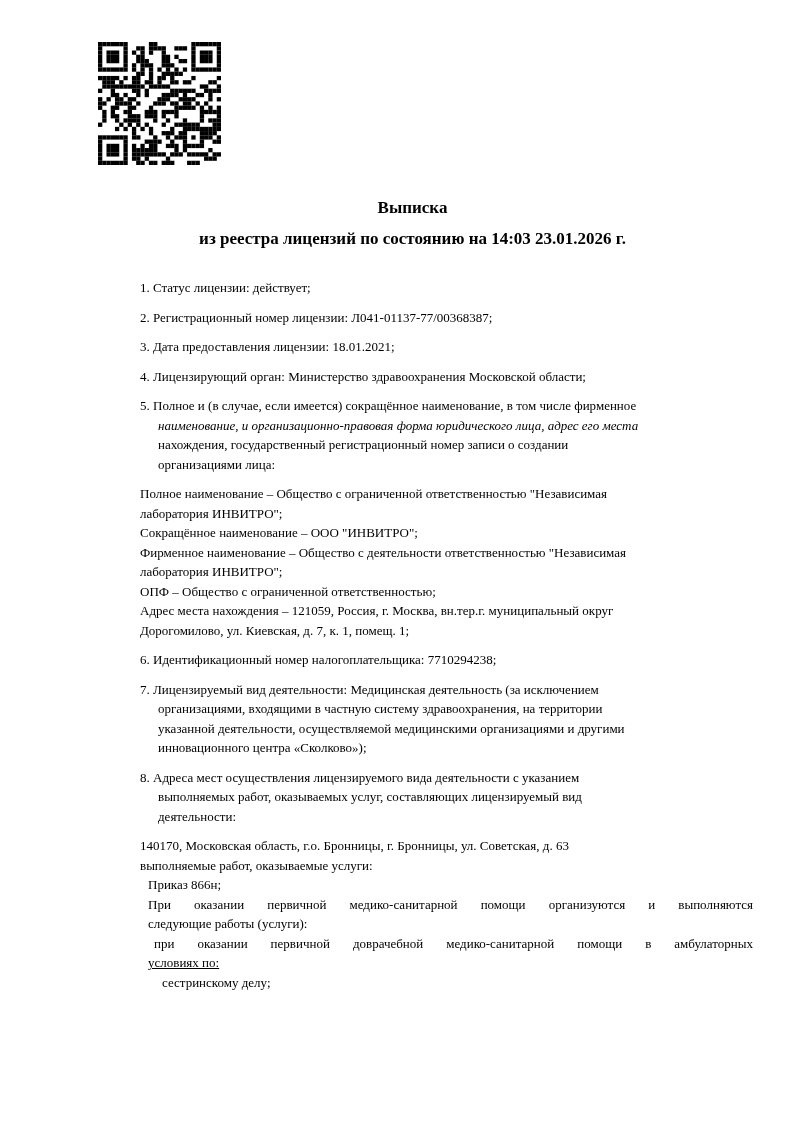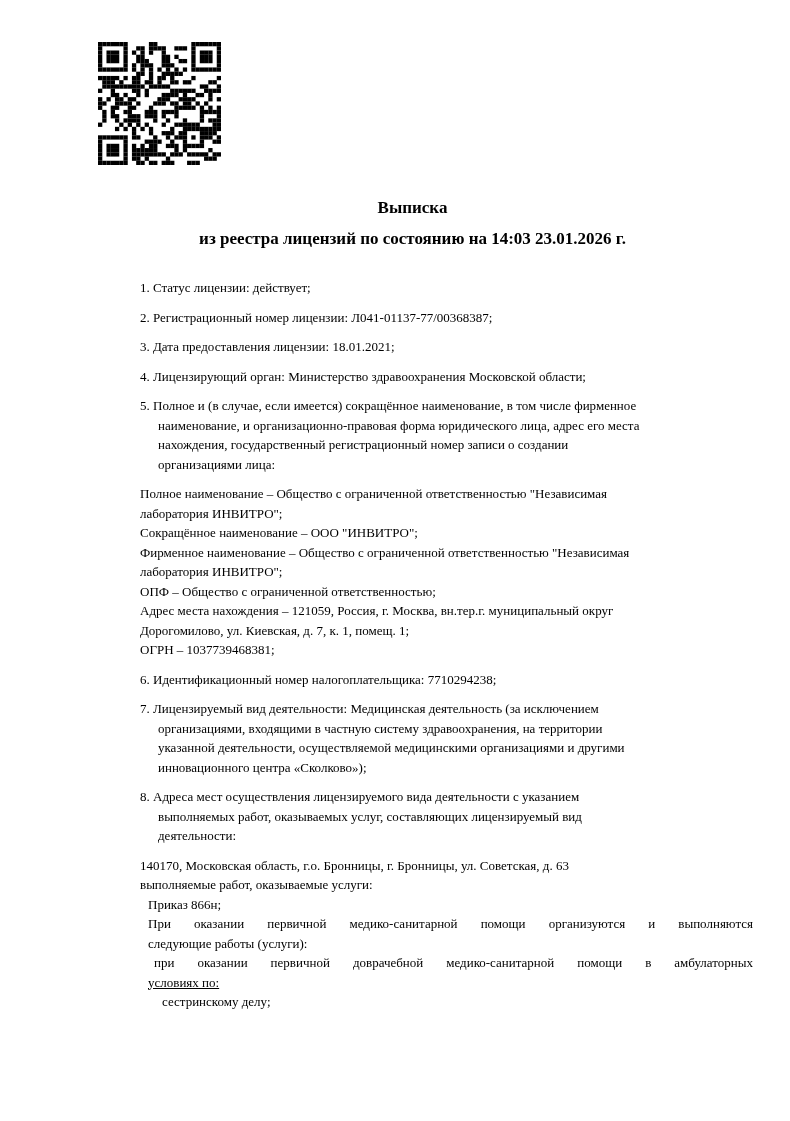--- a/index.html
+++ b/index.html
@@ -495,34 +495,33 @@
         <div class="line">2. Регистрационный номер лицензии: Л041-01137-77/00368387;</div>
       </div>
       <div class="para">
         <div class="line">3. Дата предоставления лицензии: 18.01.2021;</div>
       </div>
       <div class="para">
         <div class="line">4. Лицензирующий орган: Министерство здравоохранения Московской области;</div>
       </div>
       <div class="para">
         <div class="line">5. Полное и (в случае, если имеется) сокращённое наименование, в том числе фирменное</div>
-        <div class="line" style="padding-left: 18px;">наименование, и организационно-правовая форма юридического лица, адрес его места</div>
+        <div class="line" style="padding-left: 18px; font-style: italic;">наименование, и организационно-правовая форма юридического лица, адрес его места</div>
         <div class="line" style="padding-left: 18px;">нахождения, государственный регистрационный номер записи о создании</div>
         <div class="line" style="padding-left: 18px;">организациями лица:</div>
       </div>
       <div class="para">
         <div class="line">Полное наименование – Общество с ограниченной ответственностью "Независимая</div>
         <div class="line">лаборатория ИНВИТРО";</div>
         <div class="line">Сокращённое наименование – ООО "ИНВИТРО";</div>
-        <div class="line">Фирменное наименование – Общество с ограниченной ответственностью "Независимая</div>
+        <div class="line">Фирменное наименование – Общество с деятельности ответственностью "Независимая</div>
         <div class="line">лаборатория ИНВИТРО";</div>
         <div class="line">ОПФ – Общество с ограниченной ответственностью;</div>
         <div class="line">Адрес места нахождения – 121059, Россия, г. Москва, вн.тер.г. муниципальный округ</div>
         <div class="line">Дорогомилово, ул. Киевская, д. 7, к. 1, помещ. 1;</div>
-        <div class="line">ОГРН – 1037739468381;</div>
       </div>
       <div class="para">
         <div class="line">6. Идентификационный номер налогоплательщика: 7710294238;</div>
       </div>
       <div class="para">
         <div class="line">7. Лицензируемый вид деятельности: Медицинская деятельность (за исключением</div>
         <div class="line" style="padding-left: 18px;">организациями, входящими в частную систему здравоохранения, на территории</div>
         <div class="line" style="padding-left: 18px;">указанной деятельности, осуществляемой медицинскими организациями и другими</div>
         <div class="line" style="padding-left: 18px;">инновационного центра «Сколково»);</div>
       </div>

